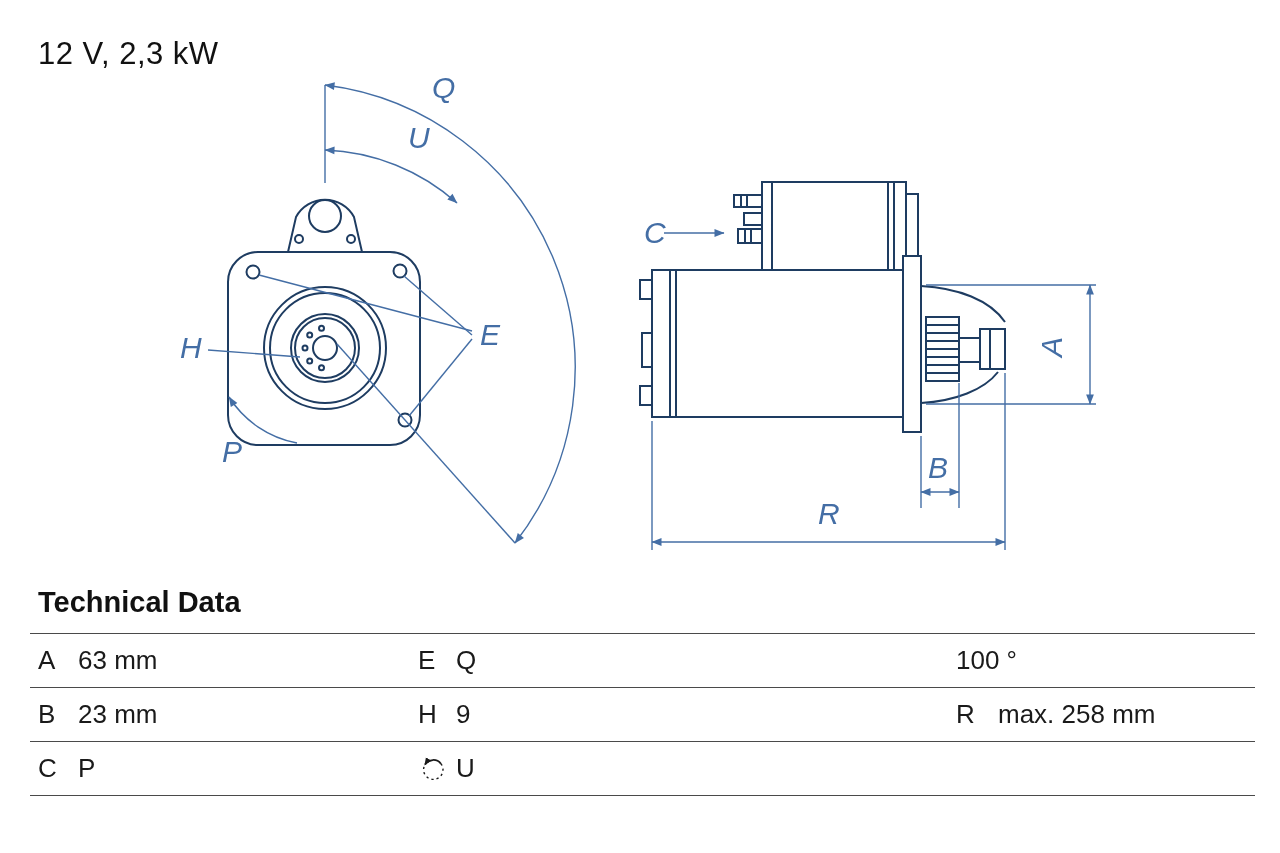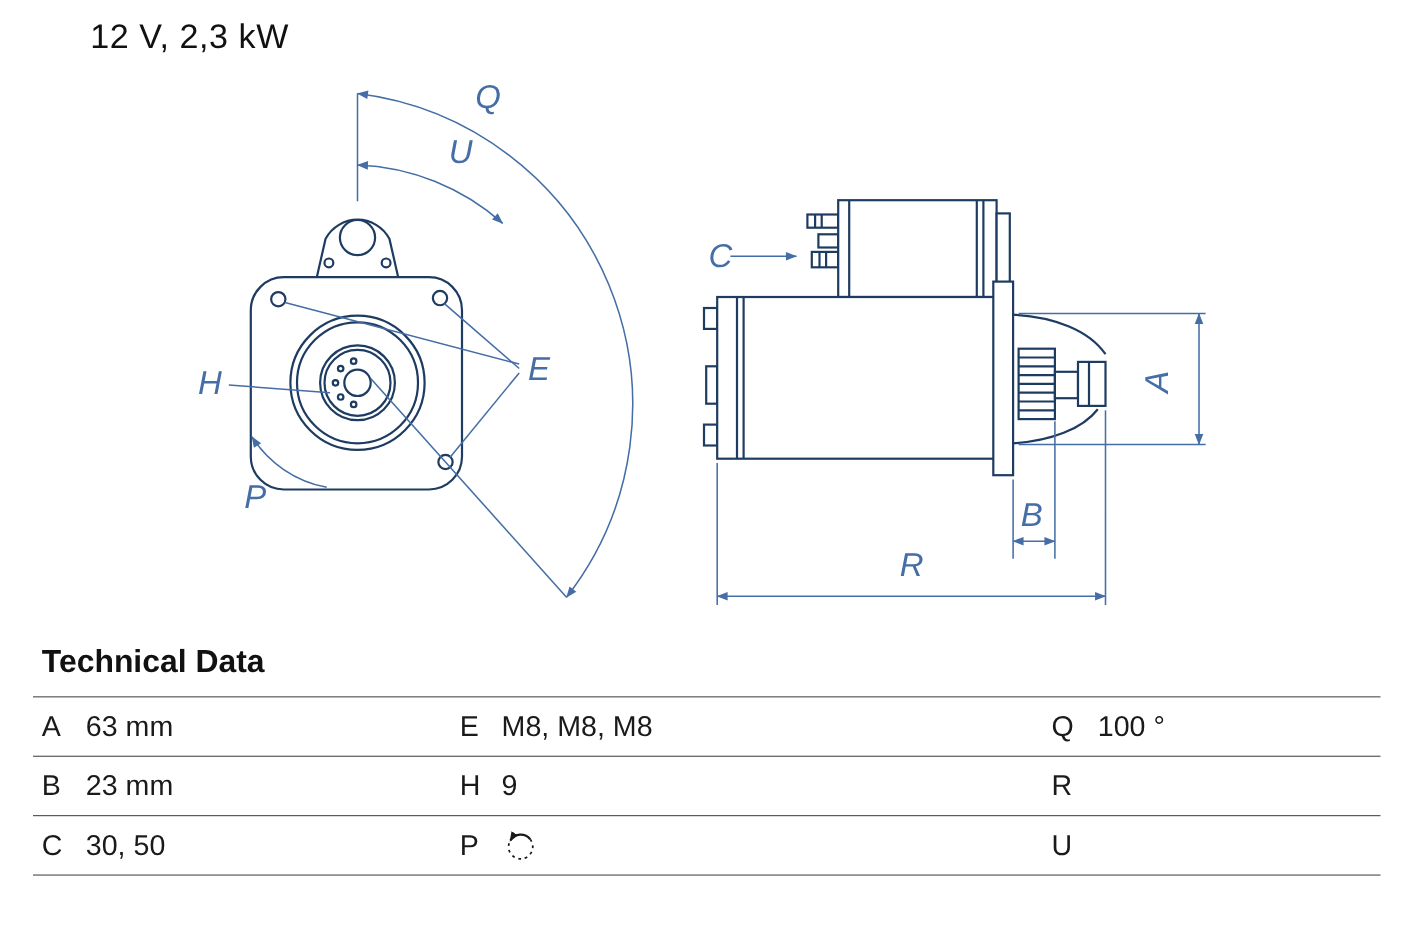--- a/index.html
+++ b/index.html
@@ -1,22 +1,22 @@
 <!DOCTYPE html>
 <html><head>
 <meta charset="utf-8">
 <style>
   * { margin: 0; padding: 0; box-sizing: border-box; }
   html, body { background: #ffffff; }
   body { font-family: "Liberation Sans", sans-serif; }
   .page { position: relative; width: 1280px; height: 853px; background: #fff; overflow: hidden; }
 
   .title {
-    position: absolute; left: 38px; top: 16px;
-    font-size: 31px; color: #111; letter-spacing: .5px; margin-left: 44px;
+    position: absolute; left: 38px; top: 36px;
+    font-size: 31px; color: #111; letter-spacing: .5px;
   }
 
   svg.drawing { position: absolute; left: 0; top: 0; }
 
   svg text.dim {
     font-family: "Liberation Sans", sans-serif;
     font-size: 30px; font-style: italic;
     fill: #446ea5; stroke: none;
   }
 
@@ -148,36 +148,35 @@
   </svg>
 
   <div class="tech-heading">Technical Data</div>
 
   <div class="dtable">
 
     <div class="drow">
       <div class="cell">A</div>
       <div class="cell">63 mm</div>
       <div class="cell">E</div>
-      <div class="cell">M8, M8, M8</div>
       <div class="cell">Q</div>
       <div class="cell">100 °</div>
     </div>
 
     <div class="drow">
       <div class="cell">B</div>
       <div class="cell">23 mm</div>
       <div class="cell">H</div>
       <div class="cell">9</div>
       <div class="cell">R</div>
+      <div class="cell">max. 258 mm</div>
     </div>
 
     <div class="drow">
       <div class="cell">C</div>
-      <div class="cell">30, 50</div>
       <div class="cell">P</div>
       <div class="cell iconcell">
         <svg width="34" height="30" viewBox="0 0 34 30">
           <defs>
             <marker id="arrk" viewBox="0 0 10 9" refX="8.5" refY="4.5" markerWidth="9" markerHeight="8" markerUnits="userSpaceOnUse" orient="auto">
               <path d="M0,0.6 L10,4.5 L0,8.4 z" fill="#1a1a1a"></path>
             </marker>
           </defs>
           <path d="M 26 9 A 11 11 0 0 0 8 10" stroke="#1a1a1a" stroke-width="2" fill="none" marker-end="url(#arrk)"></path>
           <path d="M 26 9 A 11 11 0 1 1 7 12" stroke="#1a1a1a" stroke-width="1.6" fill="none" stroke-dasharray="2.5 3.5"></path>

